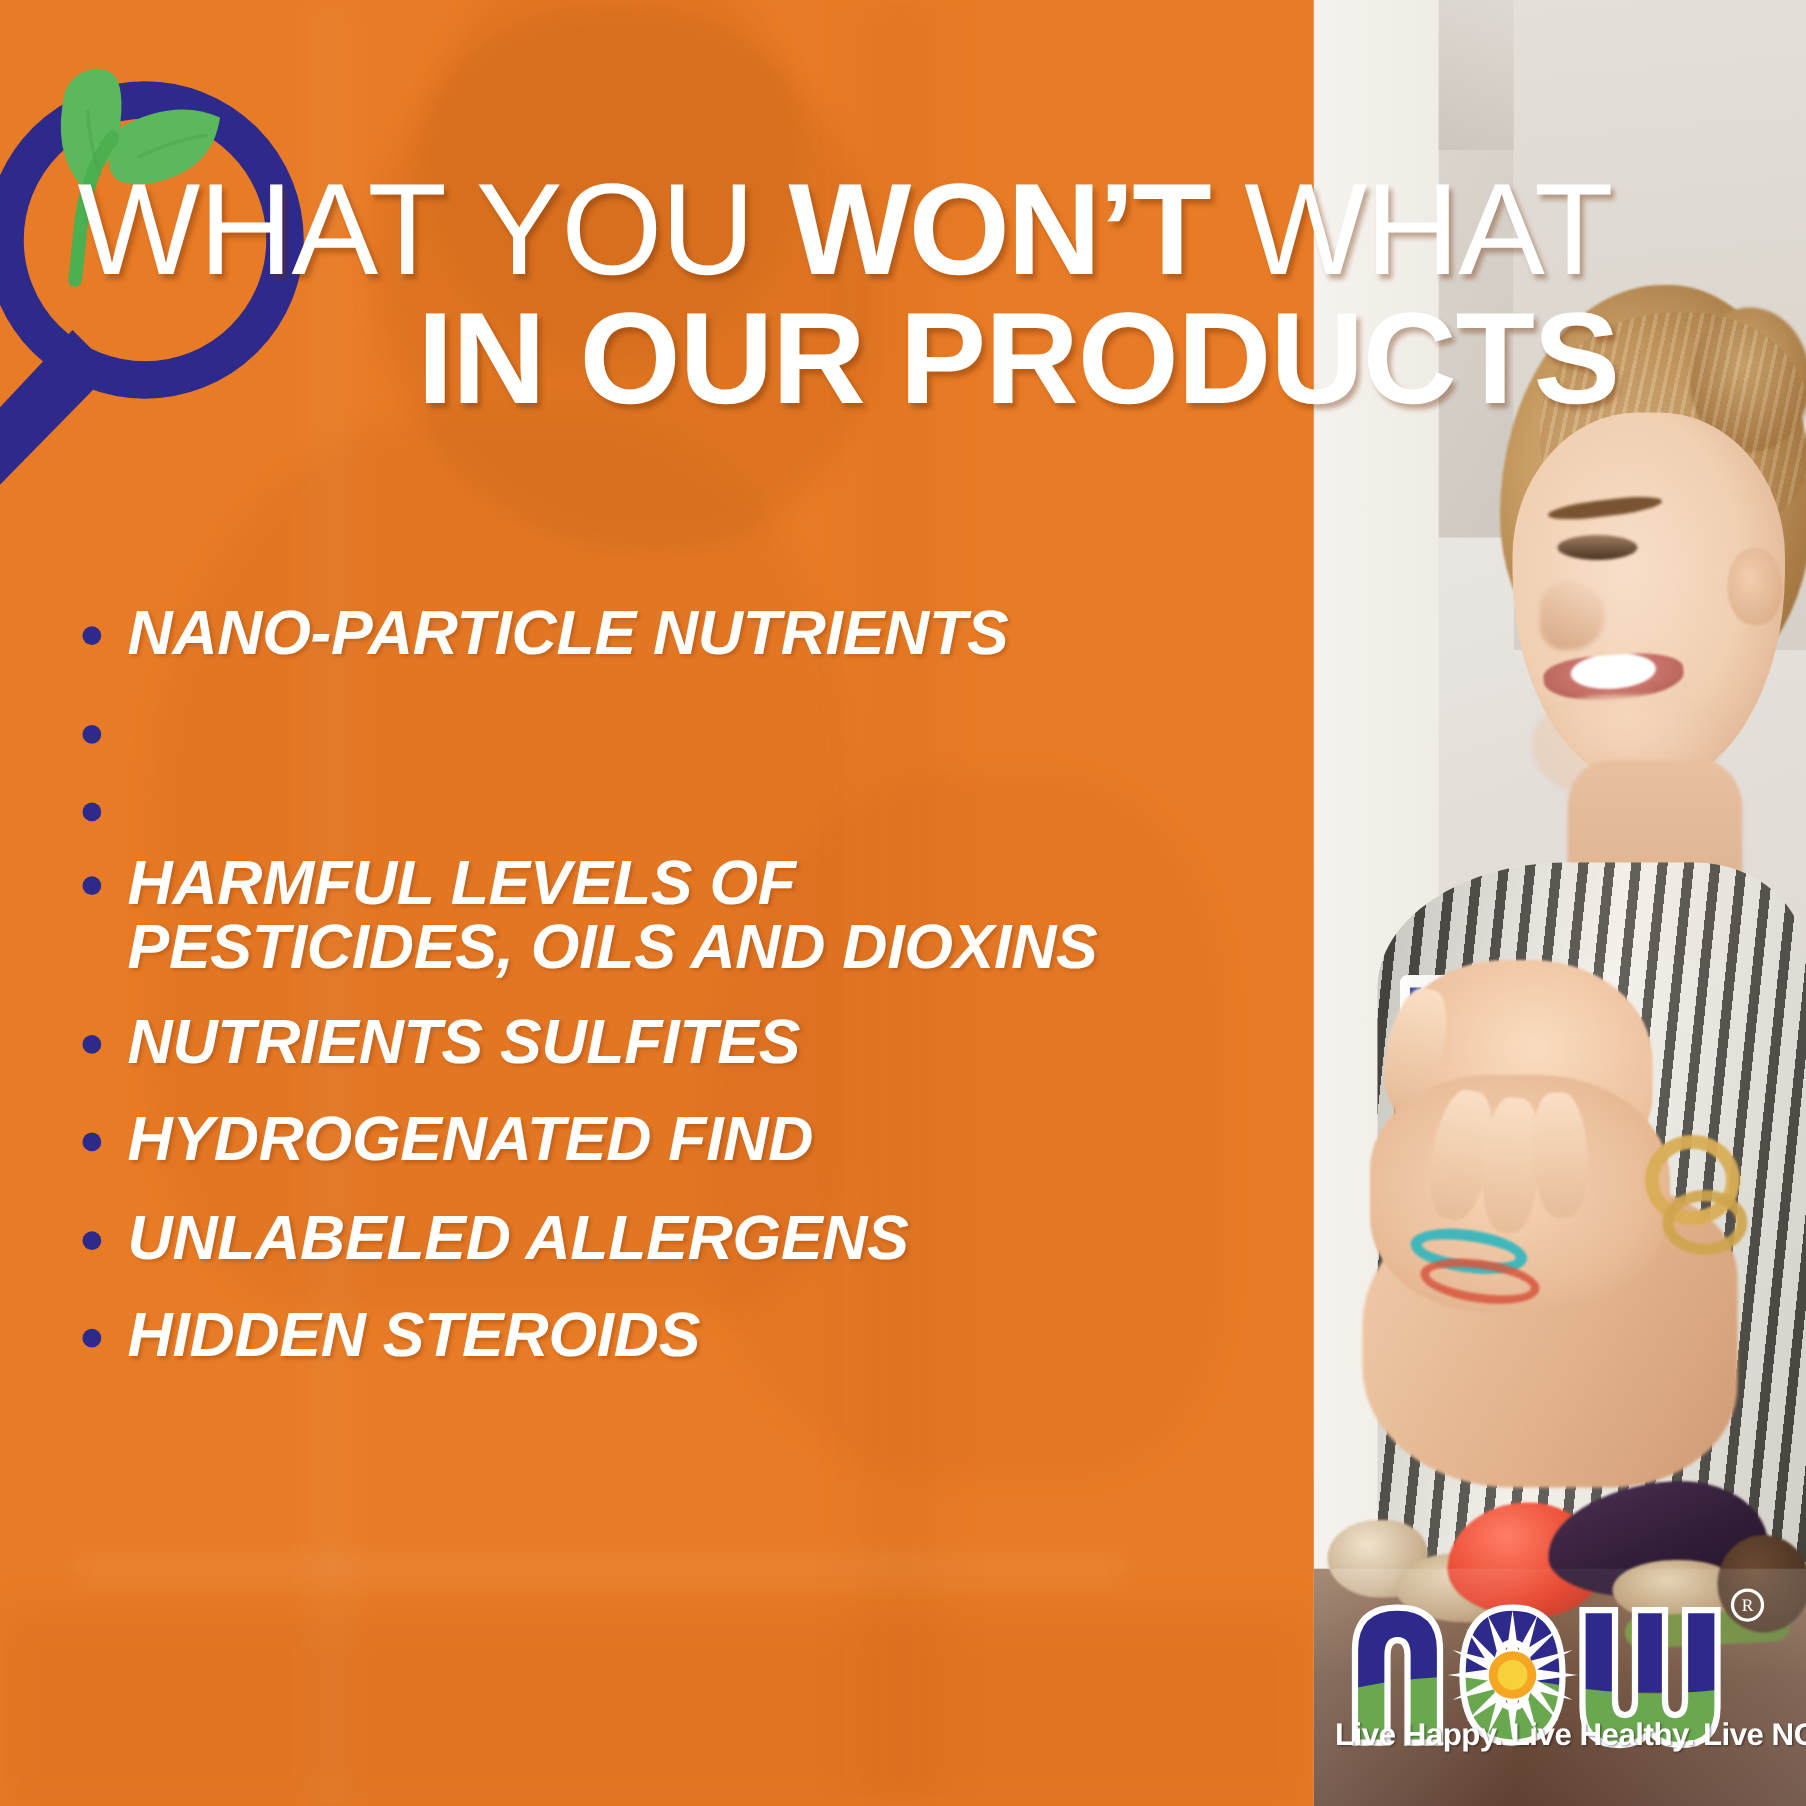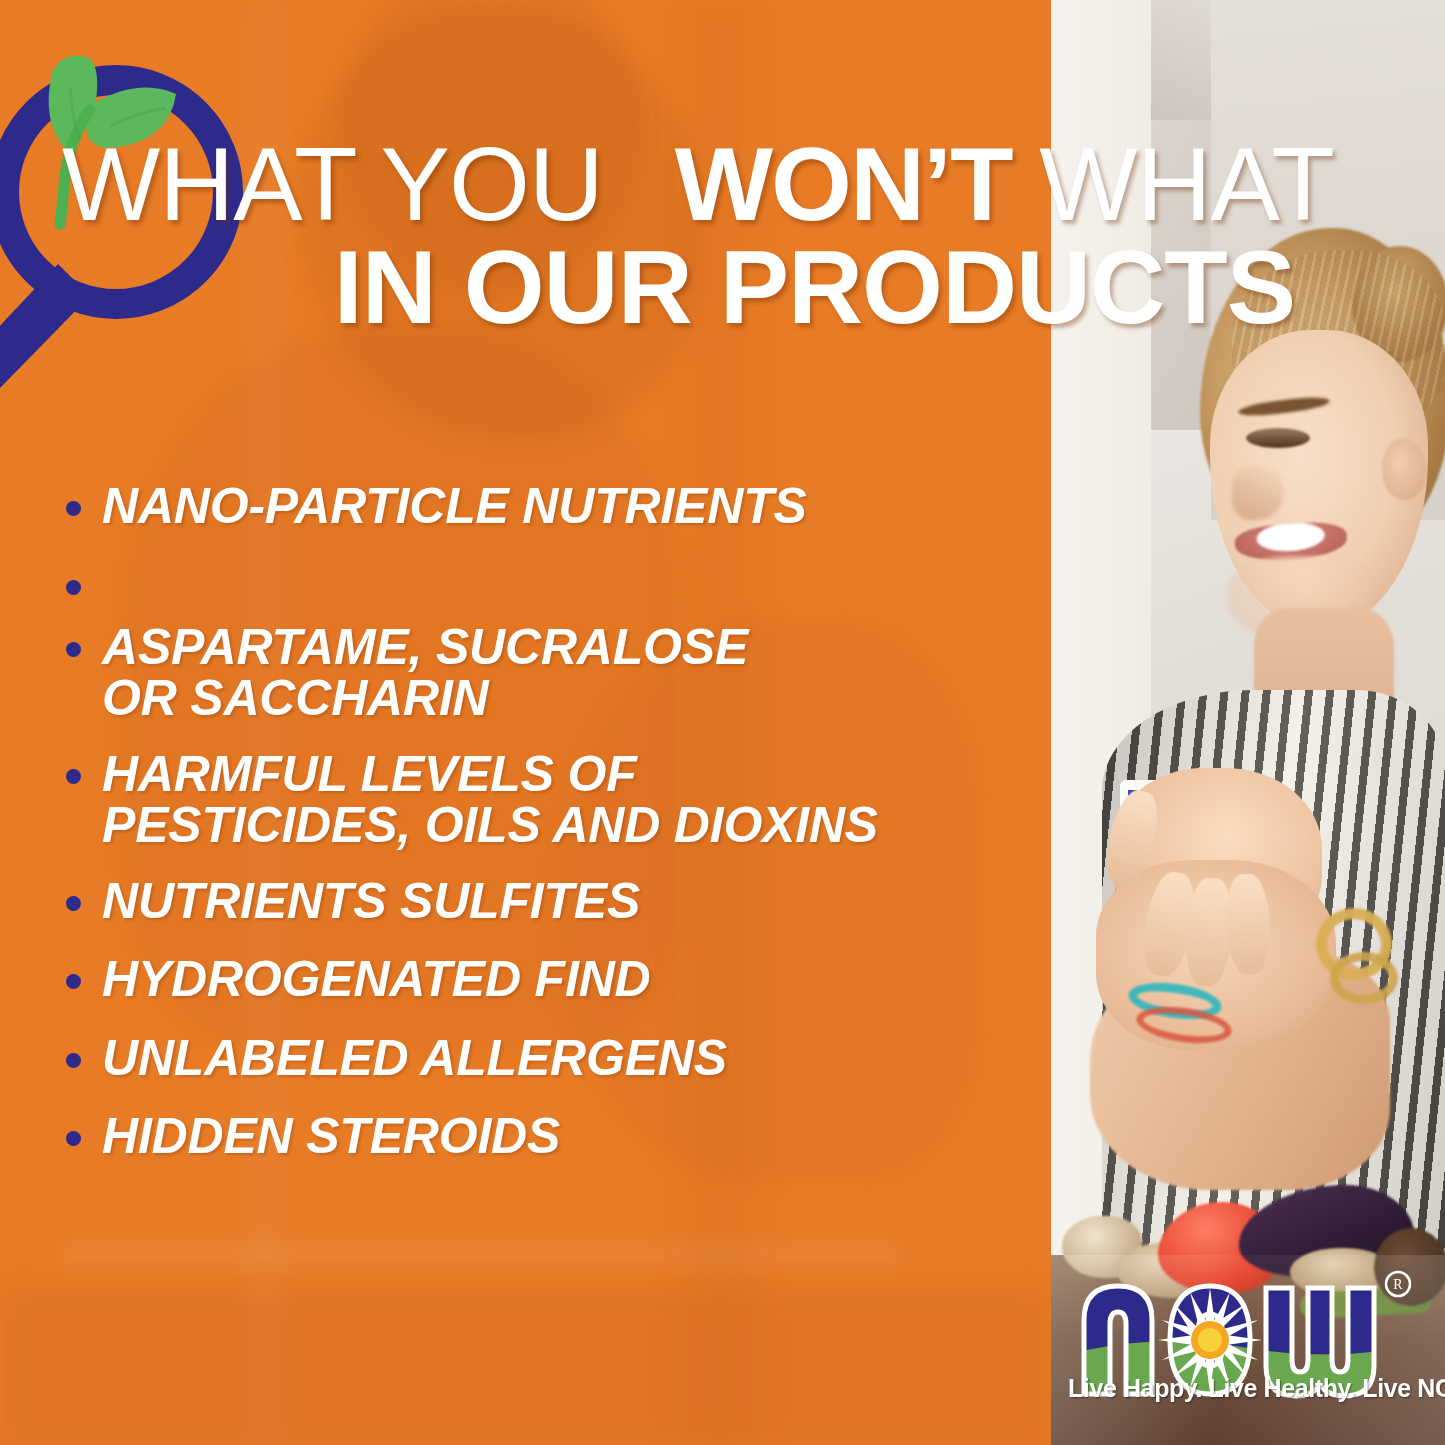--- a/index.html
+++ b/index.html
@@ -291,21 +291,21 @@
     width:1340px;
     color:#ffffff;
     font-size:104px;
     line-height:0.99;
     letter-spacing:-1px;
     text-shadow:3px 4px 4px rgba(110,45,5,.38);
     white-space:nowrap;
   }
   #headline .l1 { display:block; font-weight:400; }
   #headline .l2 { display:block; font-weight:700; padding-left:165px;text-align:center; }
-  #headline .strong { font-weight:700; letter-spacing:-2px;margin-left:44px; }
+  #headline .strong { font-weight:700; letter-spacing:-2px; }
 
   
   #list {
     position:absolute;
     left:66px; top:481px;
     width:980px;
     font-style:italic;
   }
   .item {
     display:flex;
@@ -436,22 +436,20 @@
   <div id="list">
     <div class="item">
       <span class="dot"></span>
       <span class="txt">NANO-PARTICLE NUTRIENTS</span>
     </div>
     <div class="item">
       <span class="dot"></span>
     </div>
     <div class="item two-line">
       <span class="dot"></span>
-      <span class="txt">ASPARTAME, SUCRALOSE
-OR SACCHARIN</span>
     </div>
     <div class="item two-line">
       <span class="dot"></span>
       <span class="txt">HARMFUL LEVELS OF
 PESTICIDES, OILS AND DIOXINS</span>
     </div>
     <div class="item">
       <span class="dot"></span>
       <span class="txt">NUTRIENTS SULFITES</span>
     </div>

